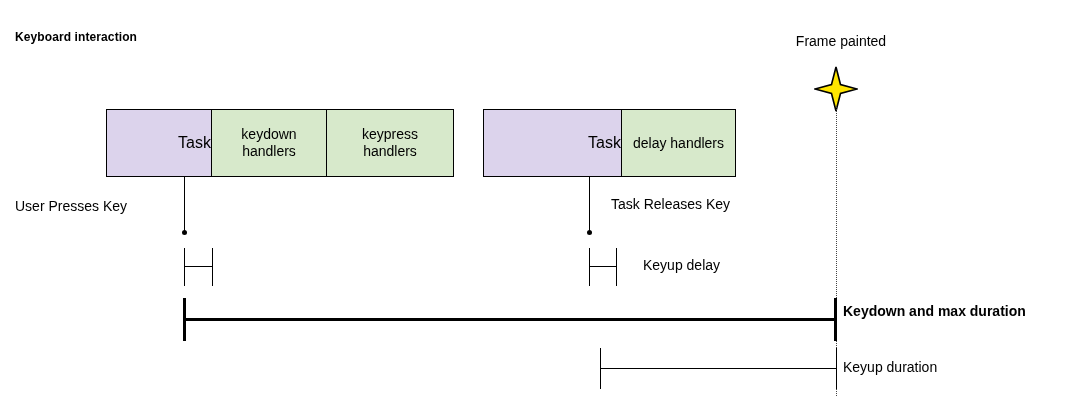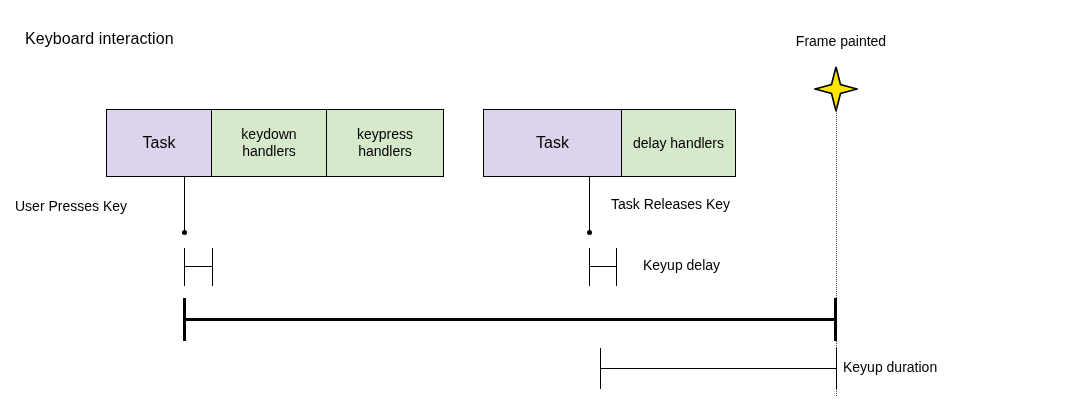--- a/index.html
+++ b/index.html
@@ -11,24 +11,24 @@
     position: relative;
     width: 1080px;
     height: 420px;
     background: #ffffff;
     font-family: "Liberation Sans", sans-serif;
     color: #000000;
     overflow: hidden;
   }
   .title {
     position: absolute;
-    left: 25px;
+    left: 15px;
     top: 30px;
-    font-size: 16px;
-    font-weight: normal;
+    font-size: 12px;
+    font-weight: bold;
     letter-spacing: 0.1px;
     white-space: nowrap;
   }
   
   .boxrow {
     position: absolute;
     display: flex;
     height: 68px;
     box-sizing: border-box;
   }
@@ -39,21 +39,21 @@
     display: flex;
     align-items: center;
     justify-content: center;
     font-size: 14px;
     line-height: 1.18;
     text-align: center;
   }
   .cell:first-child { margin-left: 0; }
   .cell.task {
     background: #dcd3ec;
-    justify-content: center;
+    justify-content: flex-end;
     font-size: 16px;
   }
   .cell.handler {
     background: #d7e9cb;
   }
   .cell .lbl { white-space: pre-line; }
 
   
   .vline {
     position: absolute;
@@ -109,21 +109,21 @@
   <div class="dotted-line" style="left:836px; top:106px; height:290px;"></div>
 
   <div class="boxrow" style="left:106px; top:109px;">
     <div class="cell task" style="width:106px;">
       <span class="lbl">Task</span>
     </div>
     <div class="cell handler" style="width:116px;">
       <span class="lbl">keydown
 handlers</span>
     </div>
-    <div class="cell handler" style="width:118px;">
+    <div class="cell handler" style="width:128px;">
       <span class="lbl">keypress
 handlers</span>
     </div>
   </div>
 
   <div class="boxrow" style="left:483px; top:109px;">
     <div class="cell task" style="width:139px;">
       <span class="lbl">Task</span>
     </div>
     <div class="cell handler" style="width:115px;">
@@ -144,19 +144,20 @@
   <div class="hline" style="left:184px; top:266px; width:28px;"></div>
 
   <div class="vline" style="left:589px; top:248px; height:38px;"></div>
   <div class="vline" style="left:616px; top:248px; height:38px;"></div>
   <div class="hline" style="left:589px; top:266px; width:27px;"></div>
   <div class="caption" style="left:643px; top:257px; width:220px;">Keyup delay</div>
 
   <div class="vline thick" style="left:183px; top:298px; height:43px;"></div>
   <div class="vline thick" style="left:834px; top:298px; height:43px;"></div>
   <div class="hline thick" style="left:183px; top:318px; width:653px;"></div>
+  <div class="caption bold" style="left:843px; top:303px; width:210px;">Keydown and max duration</div>
 
   <div class="vline" style="left:600px; top:348px; height:41px;"></div>
   <div class="vline" style="left:836px; top:348px; height:41px;"></div>
   <div class="hline" style="left:600px; top:368px; width:236px;"></div>
   <div class="caption" style="left:843px; top:359px; width:220px;">Keyup duration</div>
 
 </div>
 
 </body></html>

